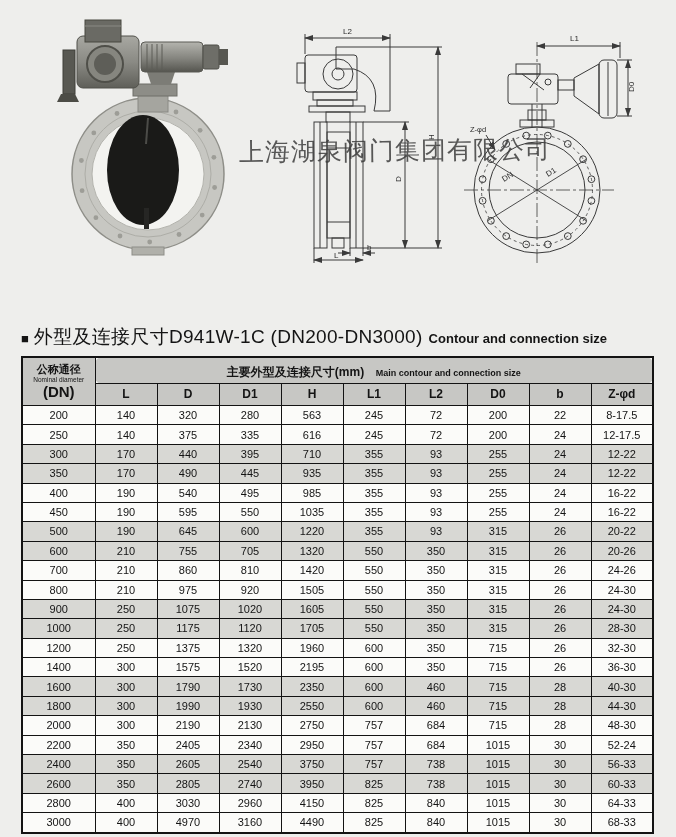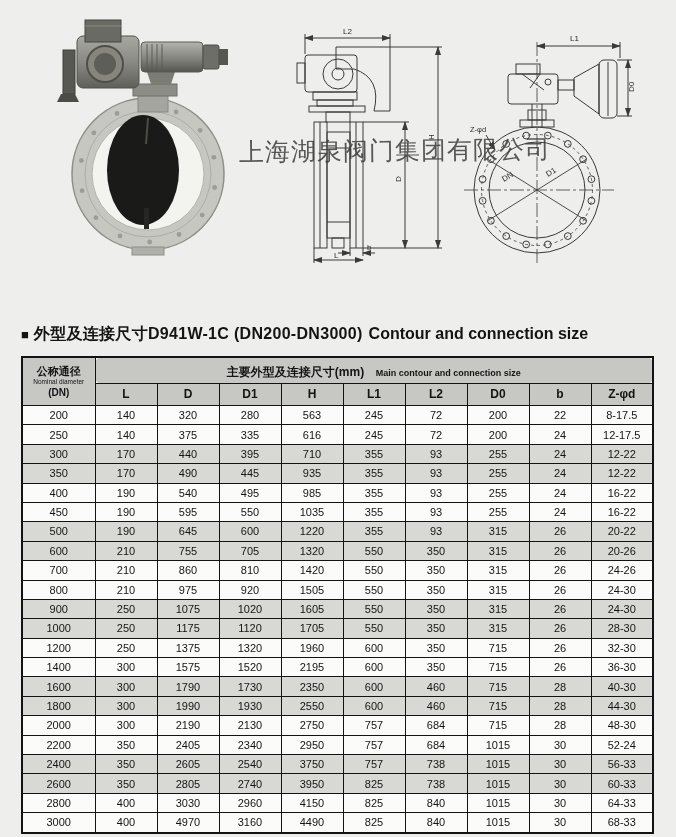--- a/index.html
+++ b/index.html
@@ -11,36 +11,36 @@
   .watermark{
     position:absolute;left:239px;top:134px;z-index:6;white-space:nowrap;
     font-family:"Liberation Serif", serif;font-size:25px;letter-spacing:1px;
     color:#3d3d3d;opacity:.85;transform:rotate(-0.6deg);
   }
   svg.drawing{position:absolute;z-index:2;}
   svg text{font-family:"Liberation Sans", sans-serif;fill:#2c2c2c;}
 
   .heading{position:absolute;left:21px;top:324px;white-space:nowrap;z-index:3;}
   .heading .bullet{font-size:13px;margin-right:5px;font-weight:bold;}
-  .heading .zh{font-size:16px;font-weight:bold;letter-spacing:.3px;}
-  .heading .en{font-size:16px;font-weight:bold;margin-left:6px;}
+  .heading .zh{font-size:19px;font-weight:normal;letter-spacing:.3px;}
+  .heading .en{font-size:13px;font-weight:bold;margin-left:6px;}
 
   table.dim{
     position:absolute;left:21px;top:356px;width:633px;z-index:3;
     border-collapse:collapse;table-layout:fixed;background:#fbfbf9;
     border:2px solid #131313;
   }
   table.dim th, table.dim td{
     border:1px solid #131313;text-align:center;vertical-align:middle;
     padding:0;line-height:1.1;
   }
   thead th{background:#c7c7c4;}
   th.nominal{font-size:11px;font-weight:bold;}
   .nominal-en{font-size:6.5px;font-weight:normal;display:block;margin-top:1px;}
-  .nominal-unit{font-size:10px;font-weight:bold;display:block;margin-top:1px;}
+  .nominal-unit{font-size:15px;font-weight:bold;display:block;margin-top:1px;}
   th.group{height:25px;border-radius:7px;}
   .gh-zh{font-size:12px;font-weight:bold;}
   .gh-en{font-size:9px;font-weight:bold;margin-left:7px;}
   th.colh{font-size:12px;font-weight:bold;height:21px;background:#c7c7c4;}
   tbody td{font-size:11px;height:18.4px;background:#fbfbf9;}
   tbody tr.shaded td{background:#d8d8d4;}
 </style>
 </head>
 <body>
 

